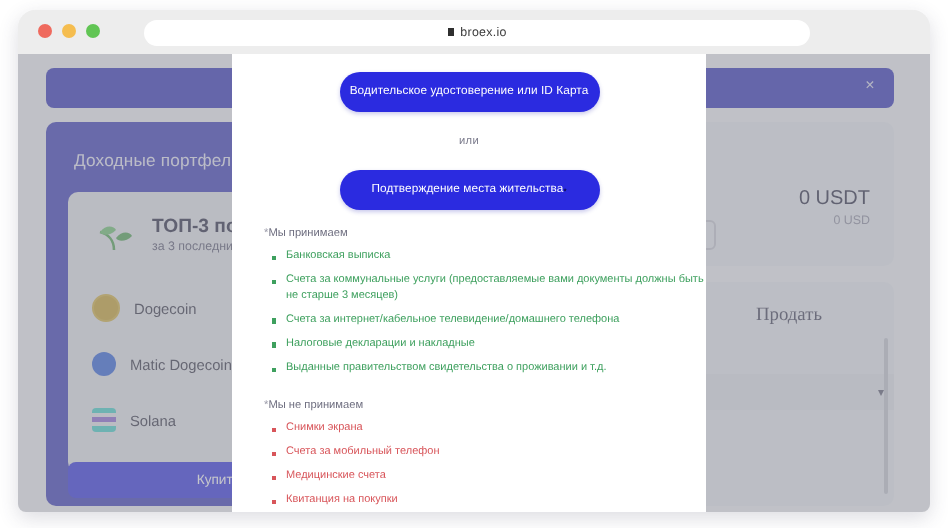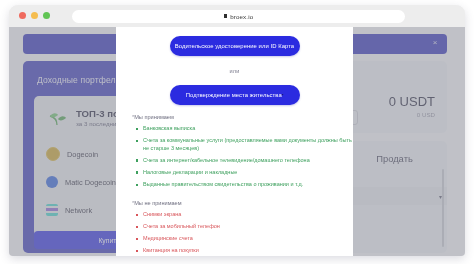--- a/index.html
+++ b/index.html
@@ -100,35 +100,35 @@
 
   
   .rightcard{
     position:absolute;left:228px;top:34px;width:210px;height:72px;
     background:#eceef1;border-radius:5px;z-index:5;
   }
   .rc-title{position:absolute;left:13px;top:13px;font-size:8.6px;color:#22223a;}
   .rc-select{position:absolute;left:13px;top:36px;font-size:7.4px;color:#3d3d52;display:flex;align-items:center;gap:3px;}
   .caret{font-size:6px;color:#3d3d52;}
   .rc-amt{position:absolute;right:12px;top:33px;text-align:right;}
-  .rc-amt .big{font-size:13px;color:#22223a;}
+  .rc-amt .big{font-size:10px;color:#22223a;}
   .rc-amt .small{font-size:6.2px;color:#8d8d9e;margin-top:2px;}
   .rc-actions{position:absolute;left:13px;bottom:8px;display:flex;gap:8px;}
   .pill{height:13px;border-radius:3px;display:flex;align-items:center;justify-content:center;padding:0 10px;}
   .pill.primary{background:#dcdcf4;}
   .pill.primary span{font-size:6.4px;color:#3b3bd0;}
   .pill.ghost{border:1px solid #c9cbd2;}
   .pill.ghost span{font-size:6.4px;color:#8b8d99;}
 
   .tradecard{
     position:absolute;left:228px;top:114px;width:210px;height:112px;
     background:#eceef1;border-radius:5px;z-index:5;overflow:hidden;
   }
   .tabs{position:absolute;left:0;top:0;width:210px;height:34px;display:flex;}
-  .tab{flex:1;display:flex;align-items:center;justify-content:center;font-size:9.4px;color:#3a3a50;}
+  .tab{flex:1;display:flex;align-items:center;justify-content:center;font-size:9.4px;color:#3a3a50;font-family:Liberation Serif, serif;}
   .tab.active{background:#dfe1e6;color:#22223a;font-weight:bold;}
   .trade-sel{
     position:absolute;left:12px;top:46px;width:186px;height:18px;
     border-radius:3px;background:#e4e6ea;
     display:flex;align-items:center;justify-content:space-between;padding:0 7px;
   }
   .trade-sel .lbl{font-size:7.2px;color:#5a5a6e;}
   .trade-sel .cv{font-size:6px;color:#5a5a6e;}
   .scrollbar{
     position:absolute;right:3px;top:28px;width:2.5px;height:78px;
@@ -224,21 +224,21 @@
               <span class="coinname">Dogecoin</span>
               <span class="coinpct">↑ 3</span>
             </div>
             <div class="coinrow r2">
               <span class="coinicon matic"></span>
               <span class="coinname">Matic Dogecoin</span>
               <span class="coinpct">↑ 2</span>
             </div>
             <div class="coinrow r3">
               <span class="coinicon sol"></span>
-              <span class="coinname">Network</span>
+              <span class="coinname">Solana</span>
               <span class="coinpct">↑ 1</span>
             </div>
           </div>
 
           <div class="buybtn">
             <span>Купить портфель</span>
           </div>
         </div>
 
         <div class="rightcard">

